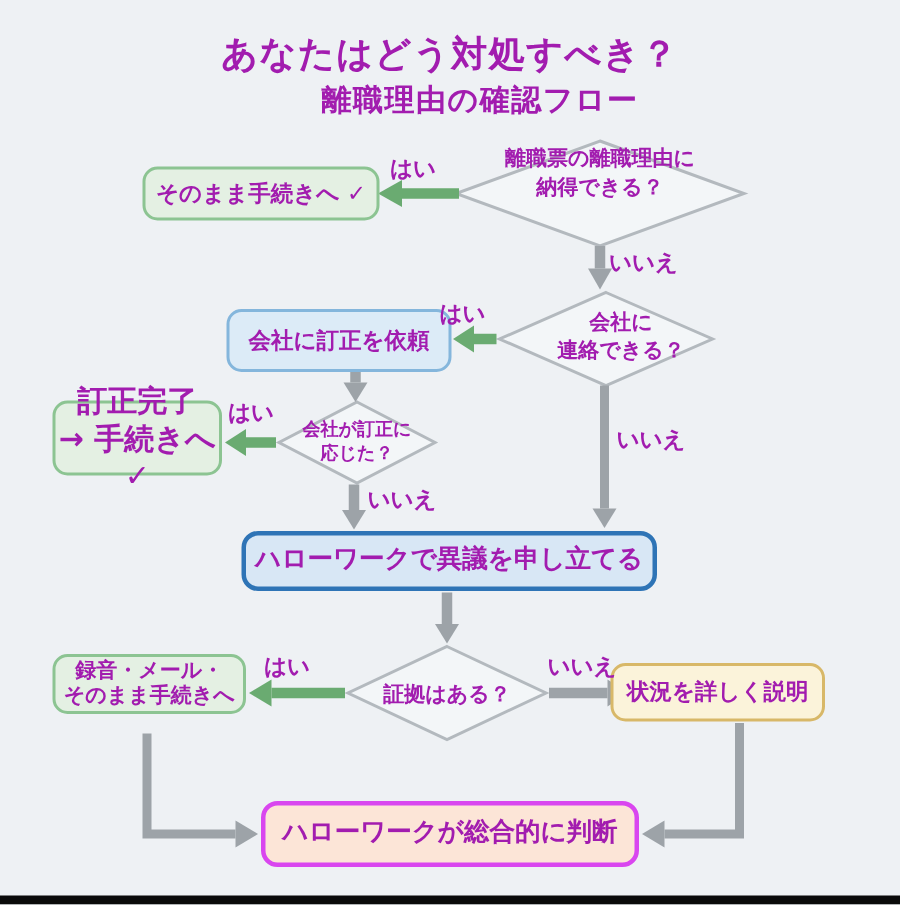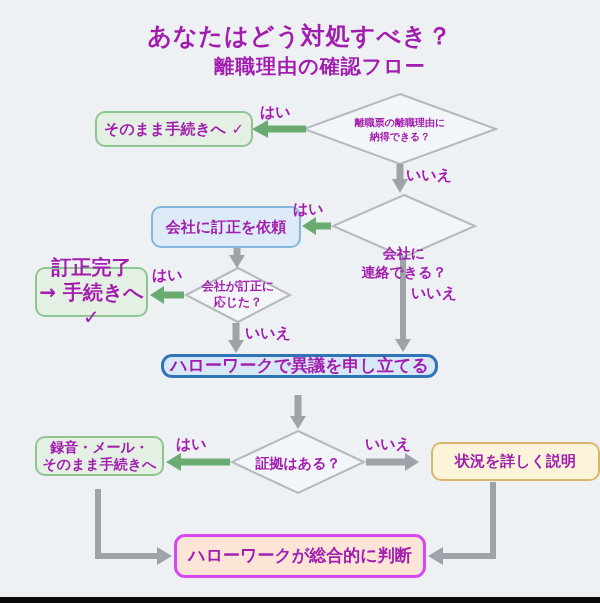--- a/index.html
+++ b/index.html
@@ -105,25 +105,25 @@
     <g>
       <polyline class="a-line-thin" points="98,489 98,556 157,556"></polyline>
       <polygon class="a-head" points="157,547 157,565 172,556"></polygon>
     </g>
     <g>
       <polyline class="a-line-thin" points="493,482 493,556 443,556"></polyline>
       <polygon class="a-head" points="443,547 443,565 428,556"></polygon>
     </g>
   </svg>
 
-  <div class="dtext" style="left:305px;top:116px;width:190px;font-size:10px;">
+  <div class="dtext" style="left:305px;top:97px;width:190px;font-size:14px;">
     <span style="display:block;">離職票の離職理由に</span>
     <span style="display:block;">納得できる？</span>
   </div>
-  <div class="dtext" style="left:334px;top:206px;width:140px;font-size:14px;margin-top:38px;">
+  <div class="dtext" style="left:344px;top:206px;width:140px;font-size:14px;">
     <span style="display:block;">会社に</span>
     <span style="display:block;">連絡できる？</span>
   </div>
   <div class="dtext" style="left:184px;top:278px;width:108px;font-size:12px;">
     <span style="display:block;">会社が訂正に</span>
     <span style="display:block;">応じた？</span>
   </div>
   <div class="dtext" style="left:233px;top:454px;width:130px;font-size:14px;">
     <span style="display:block;">証拠はある？</span>
   </div>
@@ -134,30 +134,30 @@
 
   <div class="node box-blue" style="left:151px;top:206px;width:150px;height:42px;font-size:15px;">
     <span>会社に訂正を依頼</span>
   </div>
 
   <div class="node box-green" style="left:35px;top:267px;width:113px;height:50px;font-size:20px;">
     <span>訂正完了</span>
     <span>→ 手続きへ ✓</span>
   </div>
 
-  <div class="node box-objection" style="left:161px;top:354px;width:277px;height:24px;font-size:17px;align-items:center;">
+  <div class="node box-objection" style="left:161px;top:354px;width:277px;height:40px;font-size:17px;align-items:center;">
     <span>ハローワークで異議を申し立てる</span>
   </div>
 
   <div class="node box-green" style="left:35px;top:436px;width:129px;height:40px;font-size:14px;">
     <span>録音・メール・</span>
     <span>そのまま手続きへ</span>
   </div>
 
-  <div class="node box-yellow" style="left:431px;top:442px;width:169px;height:39px;font-size:15px;">
+  <div class="node box-yellow" style="left:407px;top:442px;width:143px;height:39px;font-size:15px;">
     <span>状況を詳しく説明</span>
   </div>
 
   <div class="node box-final" style="left:174px;top:534px;width:252px;height:44px;font-size:17px;">
     <span>ハローワークが総合的に判断</span>
   </div>
 
   <div class="elabel" style="left:260px;top:103px;">はい</div>
   <div class="elabel" style="left:406px;top:166px;">いいえ</div>
   <div class="elabel" style="left:293px;top:200px;">はい</div>

